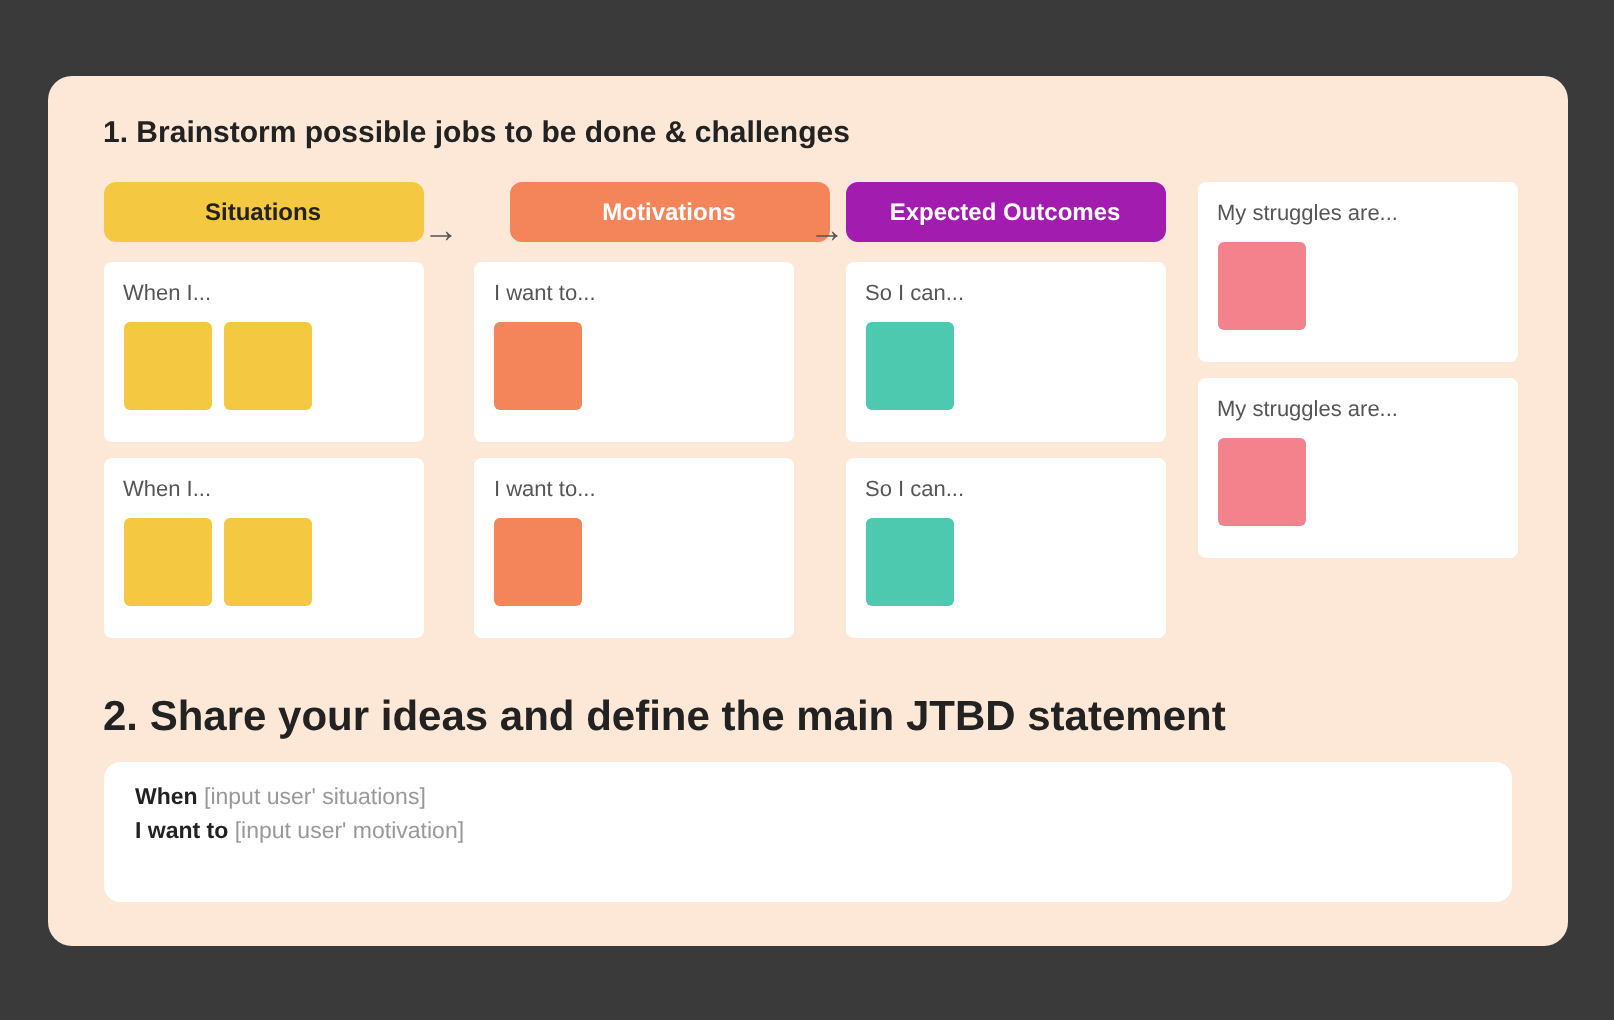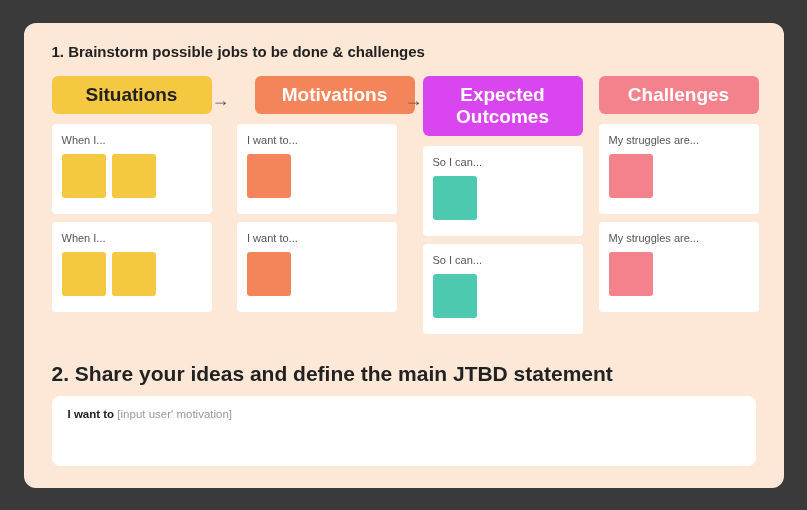--- a/index.html
+++ b/index.html
@@ -33,28 +33,28 @@
     .column {
       display: flex;
       flex-direction: column;
       align-items: center;
       width: 175px;
     }
     .column-header {
       border-radius: 6px;
       padding: 8px 12px;
       font-weight: 700;
-      font-size: 19px;
+      font-size: 12px;
       text-align: center;
       width: 160px;
       margin-bottom: 10px;
     }
     .header-yellow { background: #f5c842; color: #222; }
     .header-orange { background: #f4855a; color: #fff; margin-left: 35px; }
-    .header-teal { background: #d946ef; color: #fff; }
+    .header-teal { background: #a21caf; color: #fff; }
     .header-pink { background: #f4828c; color: #fff; }
 
     .arrow-container {
       display: flex;
       align-items: flex-start;
       padding-top: 14px;
       width: 24px;
     }
     .arrow {
       font-size: 18px;
@@ -185,38 +185,41 @@
         <div class="card-label">So I can...</div>
         <div class="stickies">
           <div class="sticky sticky-teal"></div>
         </div>
       </div>
     </div>
 
     <div class="divider-vertical"></div>
 
     <div class="column">
-      <div class="column-header header-pink">Challenges</div>
       <div class="card-box">
         <div class="card-label">My struggles are...</div>
         <div class="stickies">
           <div class="sticky sticky-pink"></div>
         </div>
       </div>
       <div class="card-box">
         <div class="card-label">My struggles are...</div>
         <div class="stickies">
           <div class="sticky sticky-pink"></div>
         </div>
       </div>
     </div>
   </div>
 
   <div class="jtbd-section">
     <div class="jtbd-title">2. Share your ideas and define the main JTBD statement</div>
     <div class="jtbd-box">
       <div class="jtbd-line">
+        <span class="bold">When</span>
+        <span class="placeholder"> [input user' situations]</span>
+      </div>
+      <div class="jtbd-line">
         <span class="bold">I want to</span>
         <span class="placeholder"> [input user' motivation]</span>
       </div>
     </div>
   </div>
 </div>
 
 </body></html>

